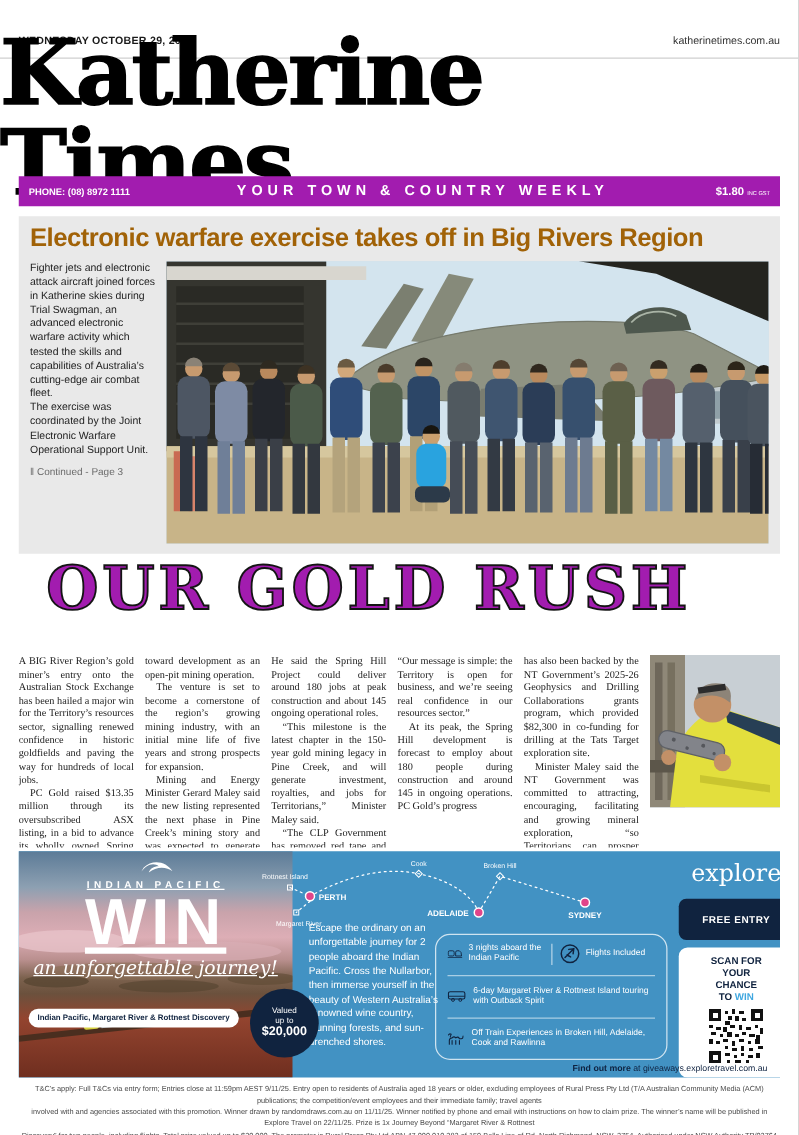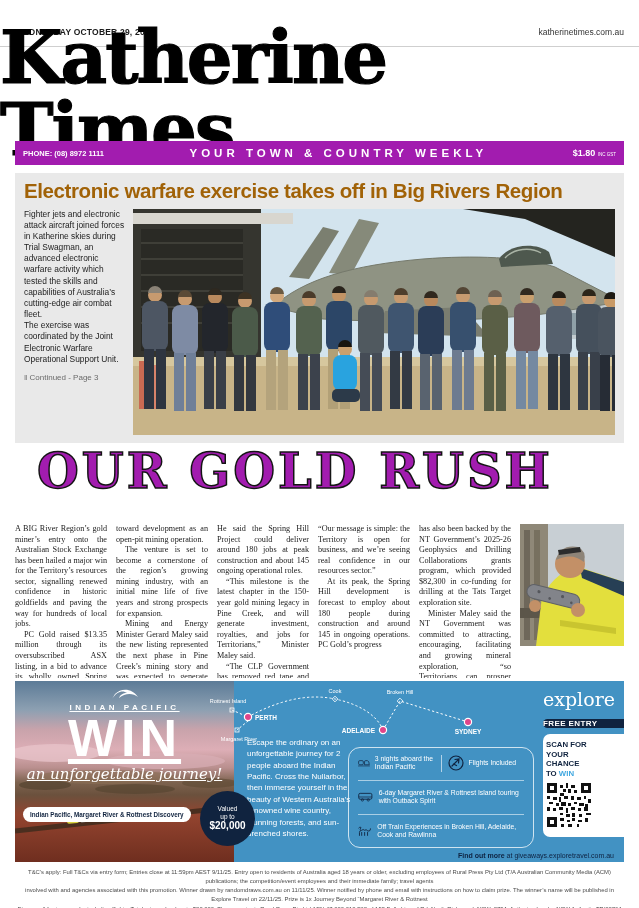--- a/index.html
+++ b/index.html
@@ -74,24 +74,24 @@
   .ad-body{position:absolute;left:232px;top:56px;width:110px;font-size:8px;line-height:1.42;color:#fff;}
   .inc-box{position:absolute;left:333px;top:66px;width:186px;height:101px;border:1px solid rgba(255,255,255,.75);
            border-radius:12px;box-sizing:border-box;padding:7px 9px;display:flex;flex-direction:column;
            justify-content:space-between;color:#fff;}
   .inc-row{display:flex;align-items:center;gap:6px;}
   .inc-text{font-size:6.8px;line-height:1.25;text-align:left;}
   .inc-split{display:flex;align-items:stretch;}
   .inc-cell{display:flex;align-items:center;gap:5px;flex:1;}
   .vdiv{width:1px;background:rgba(255,255,255,.6);margin:0 6px;}
   .hdiv{height:1px;background:rgba(255,255,255,.55);}
-  .ad-right{position:absolute;left:528px;top:7px;width:92px;z-index:2;}
+  .ad-right{position:absolute;left:528px;top:7px;width:92px;text-align:center;z-index:2;}
   .explore{font-family:"DejaVu Serif",serif;font-size:19px;color:#fff;}
   .free-entry{margin-top:9px;background:#10233f;color:#fff;font-weight:bold;font-size:8px;
-              padding:0 0;border-radius:6px;letter-spacing:.4px;}
+              padding:12px 0;border-radius:6px;letter-spacing:.4px;}
   .scan-card{margin-top:6px;background:#fff;border-radius:7px;padding:6px 3px 5px;}
   .scan-line{font-size:7.8px;font-weight:bold;color:#10233f;line-height:1.25;}
   .scan-win{color:#3fa7e0;}
   .qr{margin-top:3px;}
   .ad-footer{position:absolute;right:10px;bottom:3px;font-size:7px;color:#0e2240;z-index:2;}
   .ad-footer b{font-weight:bold;}
 
   
   .fineprint{position:absolute;left:15px;top:868px;width:609px;text-align:center;font-size:5.9px;
              line-height:1.55;color:#4a4a4a;}

